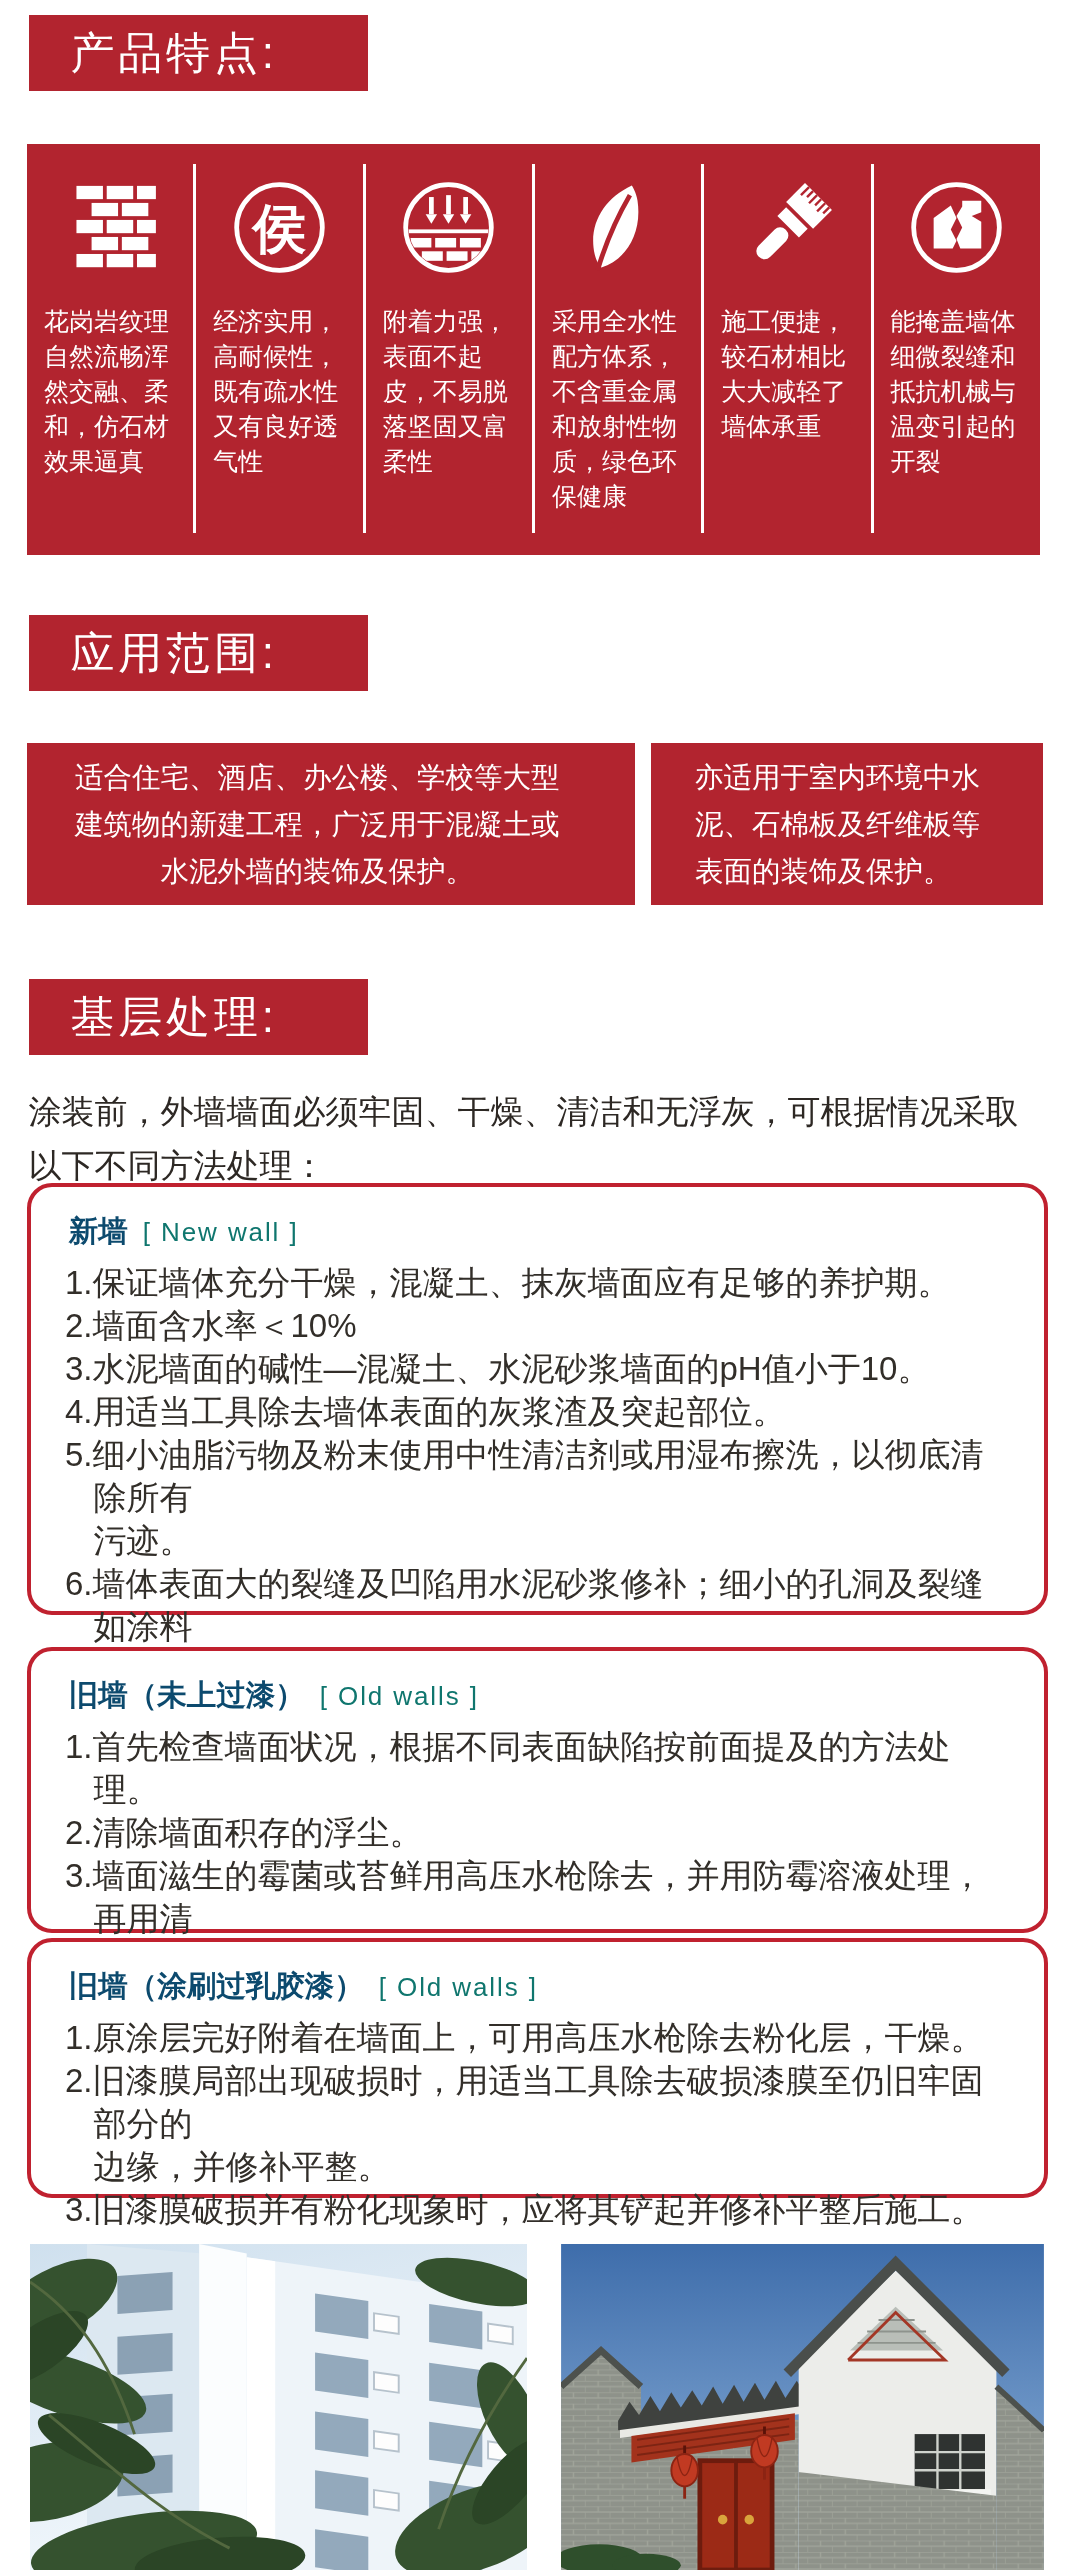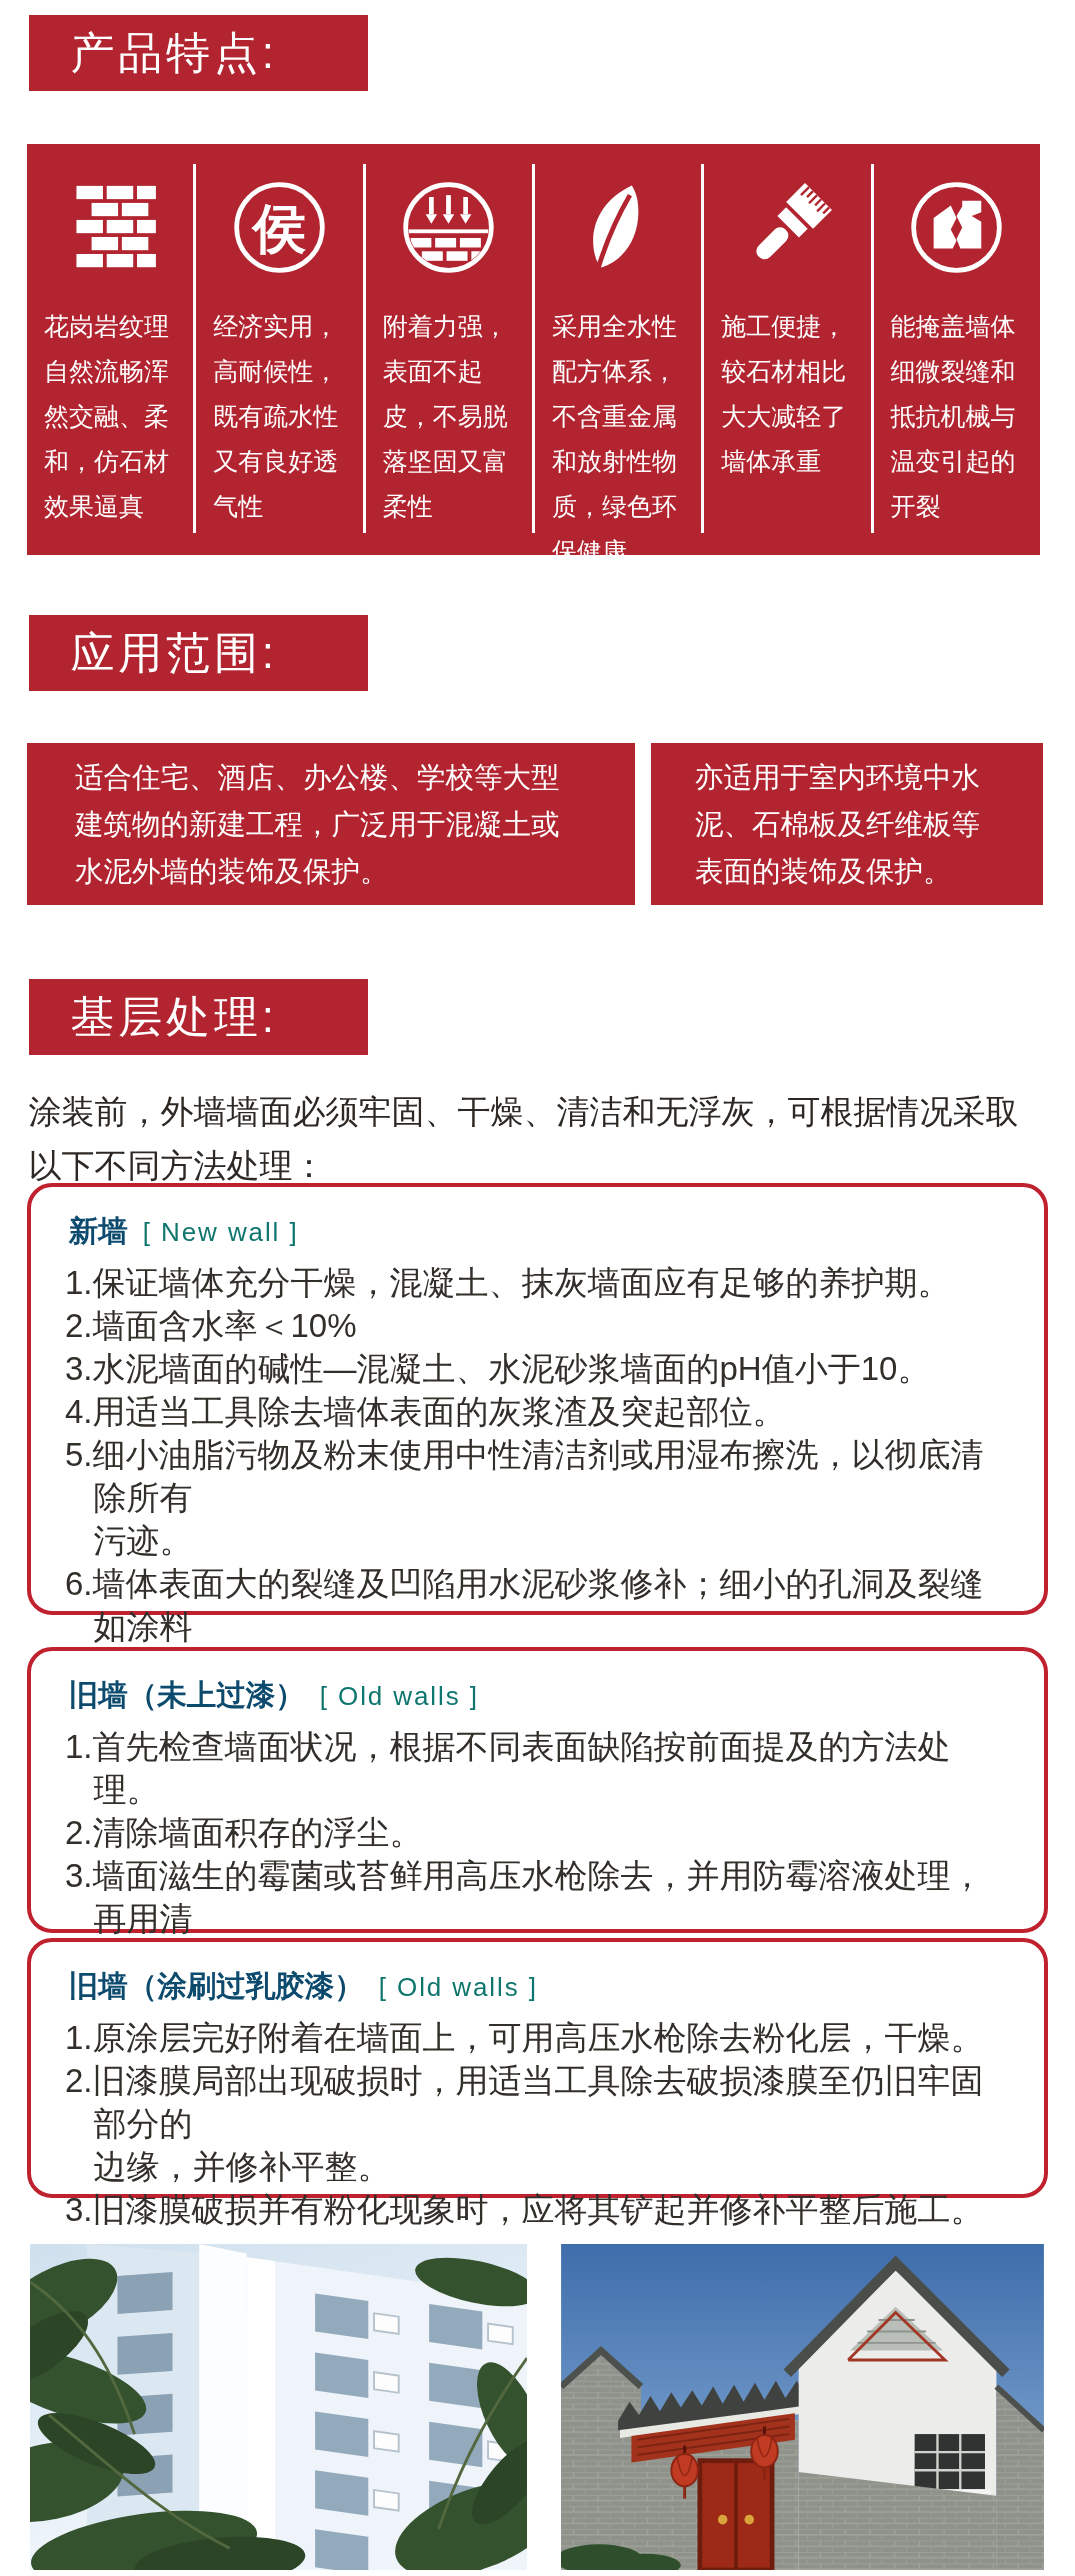--- a/index.html
+++ b/index.html
@@ -30,31 +30,31 @@
     background:var(--red);display:flex;
   }
   .feature-col{flex:1;display:flex;flex-direction:column;}
   .divider{width:2.9px;background:#ffffff;margin:20px 0 22px 0;}
   .icon-wrap{
     margin-top:34px;height:99px;
     display:flex;align-items:center;justify-content:center;
   }
   .feature-text{
     margin-top:27px;color:#ffffff;
-    font-size:25px;line-height:45px;
+    font-size:25px;line-height:35px;
     white-space:pre-line;padding-left:17px;padding-right:5.7px;
   }
 
   
   .app-box{
     position:absolute;top:743px;height:162px;background:var(--red);
     color:#fff;font-size:28.5px;line-height:47px;white-space:pre-line;
     display:flex;align-items:center;
   }
-  .app-left{left:27px;width:608px;padding:0 38px 0 48px;}
+  .app-left{left:27px;width:608px;padding:0 38px 0 48px;text-align:center;}
   .app-right{left:651px;width:392px;padding:0 28.5px 0 44px;}
 
   
   .intro{
     position:absolute;left:28.5px;top:1085px;width:1026px;
     font-size:33px;line-height:54px;color:var(--ink);white-space:pre-line;
   }
 
   
   .tbox{

